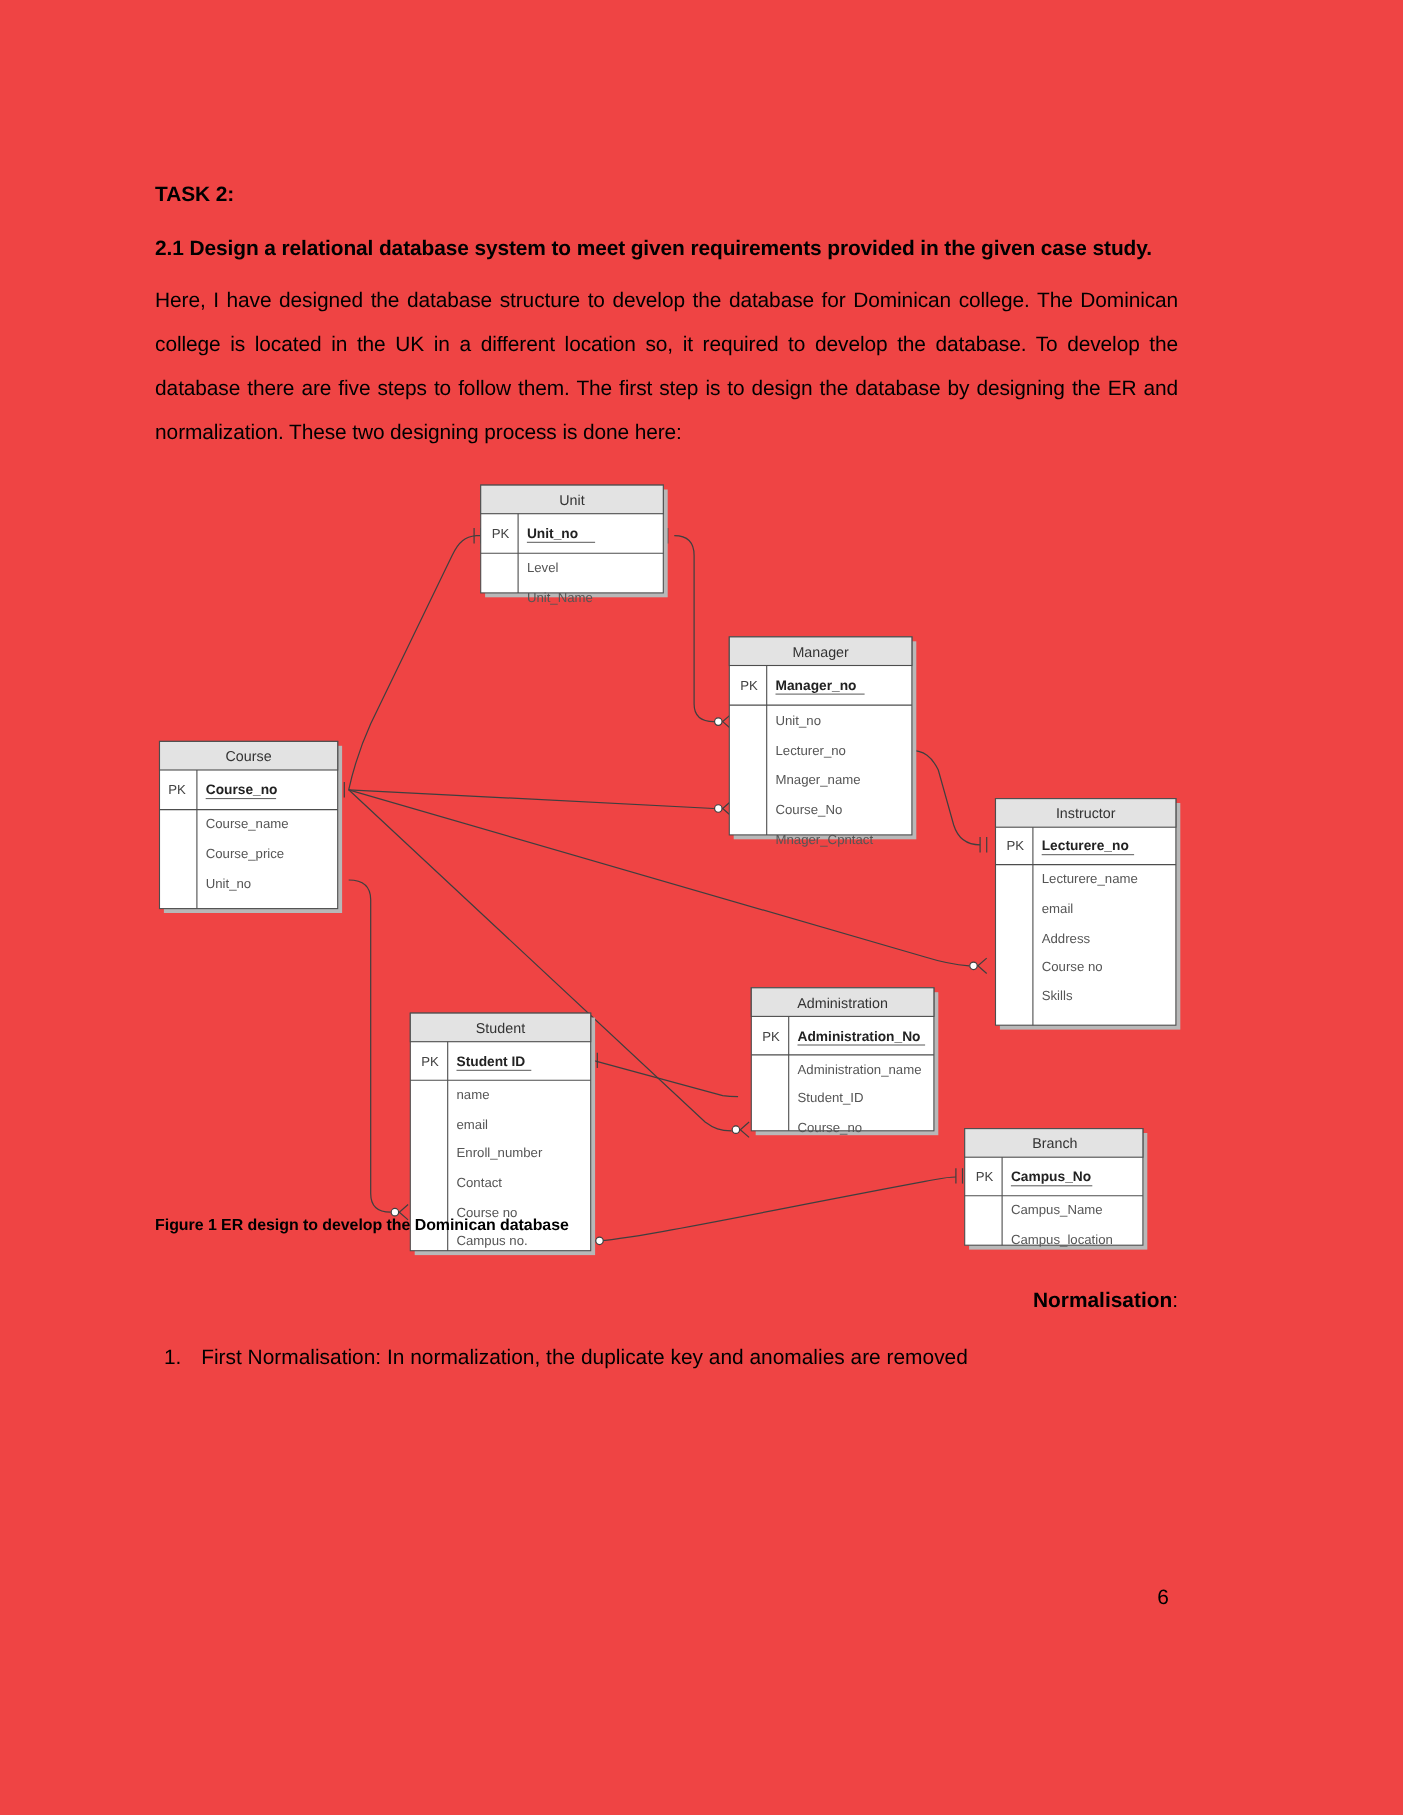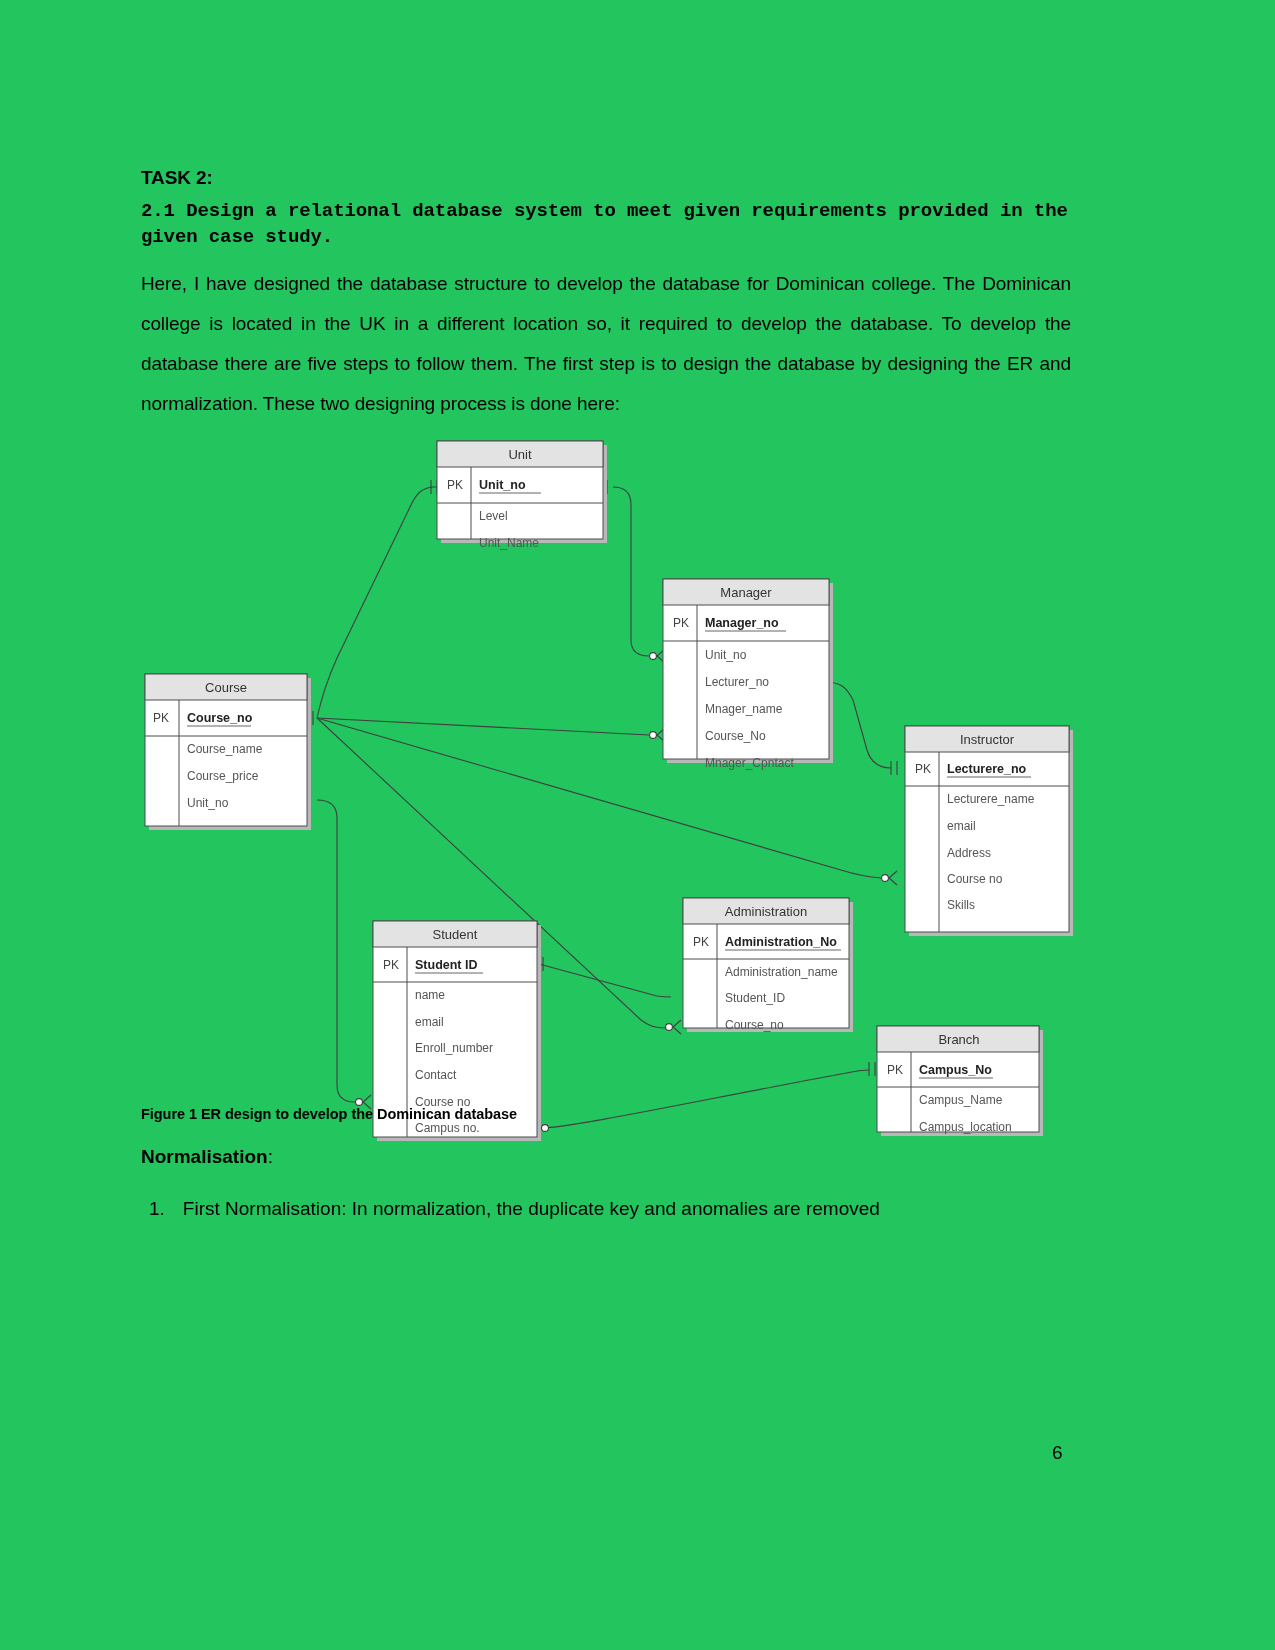--- a/index.html
+++ b/index.html
@@ -11,21 +11,21 @@
     width: 1275px;
     height: 1650px;
     position: relative;
     font-family: "Liberation Sans", sans-serif;
     color: #000000;
     overflow: hidden;
   }
   .page {
     position: absolute;
     inset: 0;
-    background: #22c55e;
+    background: #ef4444;
   }
   .content {
     position: absolute;
     left: 141px;
     top: 0;
     width: 930px;
   }
   .heading {
     font-size: 19px;
     font-weight: bold;
@@ -98,21 +98,21 @@
 </style>
 </head>
 <body>
 
 <div class="page">
 
   <div class="content">
 
     <div class="heading" style="margin-top:167px;">TASK 2:</div>
 
-    <div class="heading" style="margin-top:9px; line-height:26px;font-family:Liberation Mono, monospace;">2.1 Design a relational database system to meet given requirements provided in the given case study.</div>
+    <div class="heading" style="margin-top:25px; line-height:26px;">2.1 Design a relational database system to meet given requirements provided in the given case study.</div>
 
     <div class="para" style="margin-top:14px;">Here, I have designed the database structure to develop the database for Dominican college.    The Dominican college is located in the UK in a different location so, it required to develop the database. To develop the database there are five steps to follow them. The first step is to design the database by designing the ER and normalization. These two designing process is done here:</div>
   </div>
 
   <div id="er-diagram">
     <svg width="960" height="720" viewBox="0 0 960 720" xmlns="http://www.w3.org/2000/svg">
 
       <g>
 
         <path class="rel-line" d="M 176,288 C 180,270 186,250 196,228 L 270,75 C 276,62 282,58 292,57 L 308,57"></path>
@@ -293,21 +293,21 @@
         <text class="ent-attr" x="778" y="701">Campus_location</text>
       </g>
 
     </svg>
   </div>
 
   <div class="content" style="top:1106px;">
 
     <div class="caption">Figure 1 ER design to develop the Dominican database</div>
 
-    <div class="norm-head" style="margin-top:24px;">
+    <div class="norm-head" style="margin-top:50px;text-align:right;">
       <span>Normalisation</span><span class="colon">:</span>
     </div>
 
 
     <div style="margin-top:26px; display:flex; gap:18px; padding-left:8px;">
       <span class="list-item">1.</span>
       <span class="list-item">First Normalisation: In normalization, the duplicate key and anomalies are removed</span>
     </div>
   </div>
 

